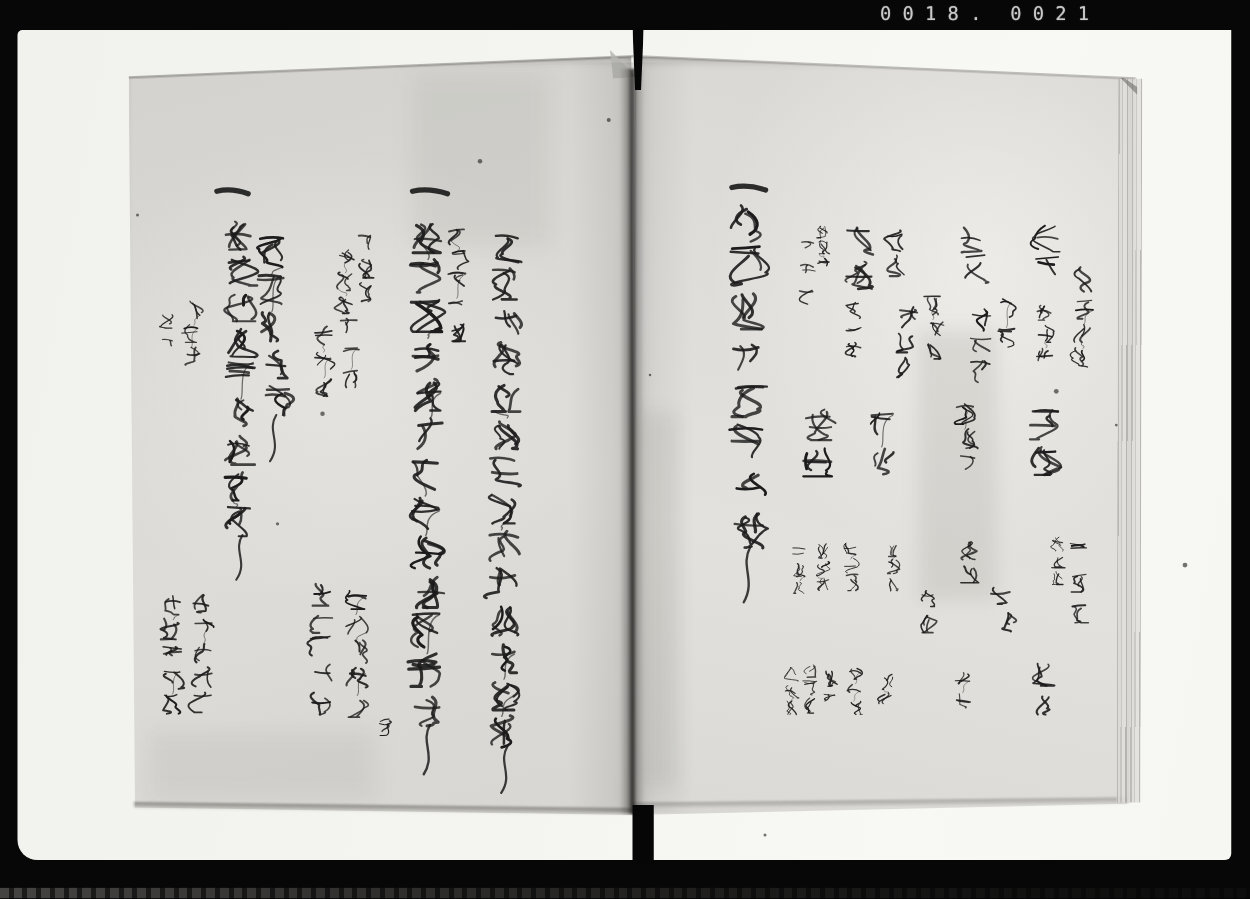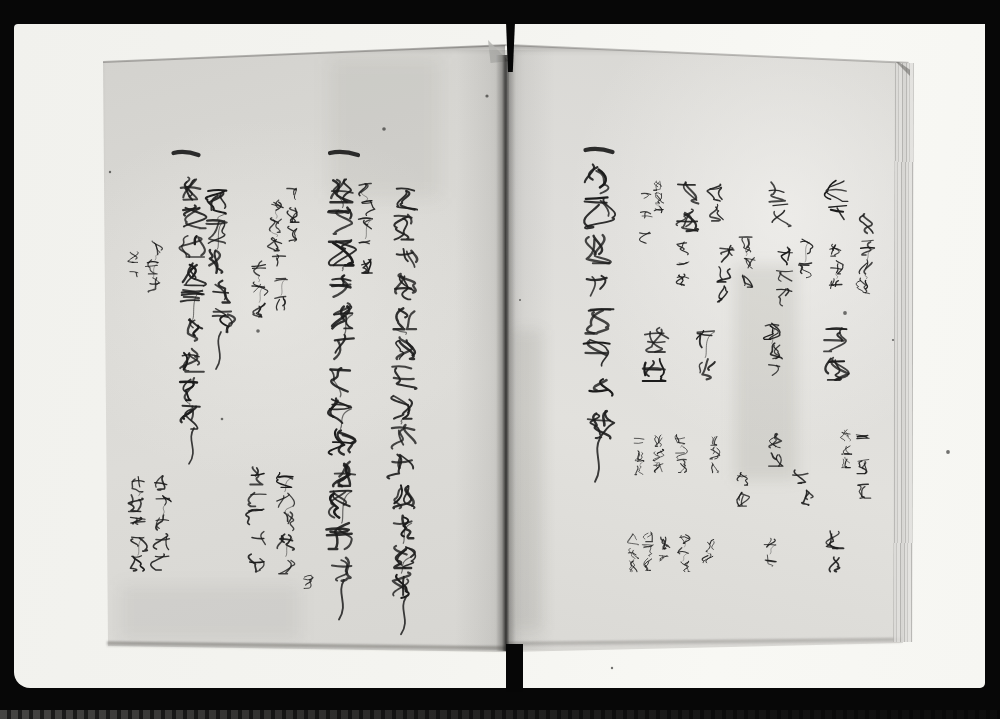--- a/index.html
+++ b/index.html
@@ -66,20 +66,21 @@
      background:linear-gradient(to right,rgba(120,118,115,.55),rgba(90,88,85,.38) 45%,rgba(70,68,66,.22) 75%,rgba(60,58,56,.12));
      -webkit-mask-image:repeating-linear-gradient(to right,#000 0 7px,rgba(0,0,0,.35) 7px 11px);
      mask-image:repeating-linear-gradient(to right,#000 0 7px,rgba(0,0,0,.35) 7px 11px);}
   svg.ink{position:absolute;left:0;top:0;pointer-events:none;}
 </style>
 </head>
 <body>
 
 <div class="stage">
 
+  <div class="counter"><span>0018.</span><span>0021</span></div>
 
   <div class="backing"></div>
 
   <div class="page page-left">
     <div class="stain stain-l1" style="position:absolute;left:227px;top:13px;"></div>
     <div class="stain stain-l2" style="position:absolute;left:17px;top:540px;"></div>
   </div>
 
   <div class="page page-right">
     <div class="stain stain-r1" style="position:absolute;left:230px;top:220px;"></div>

